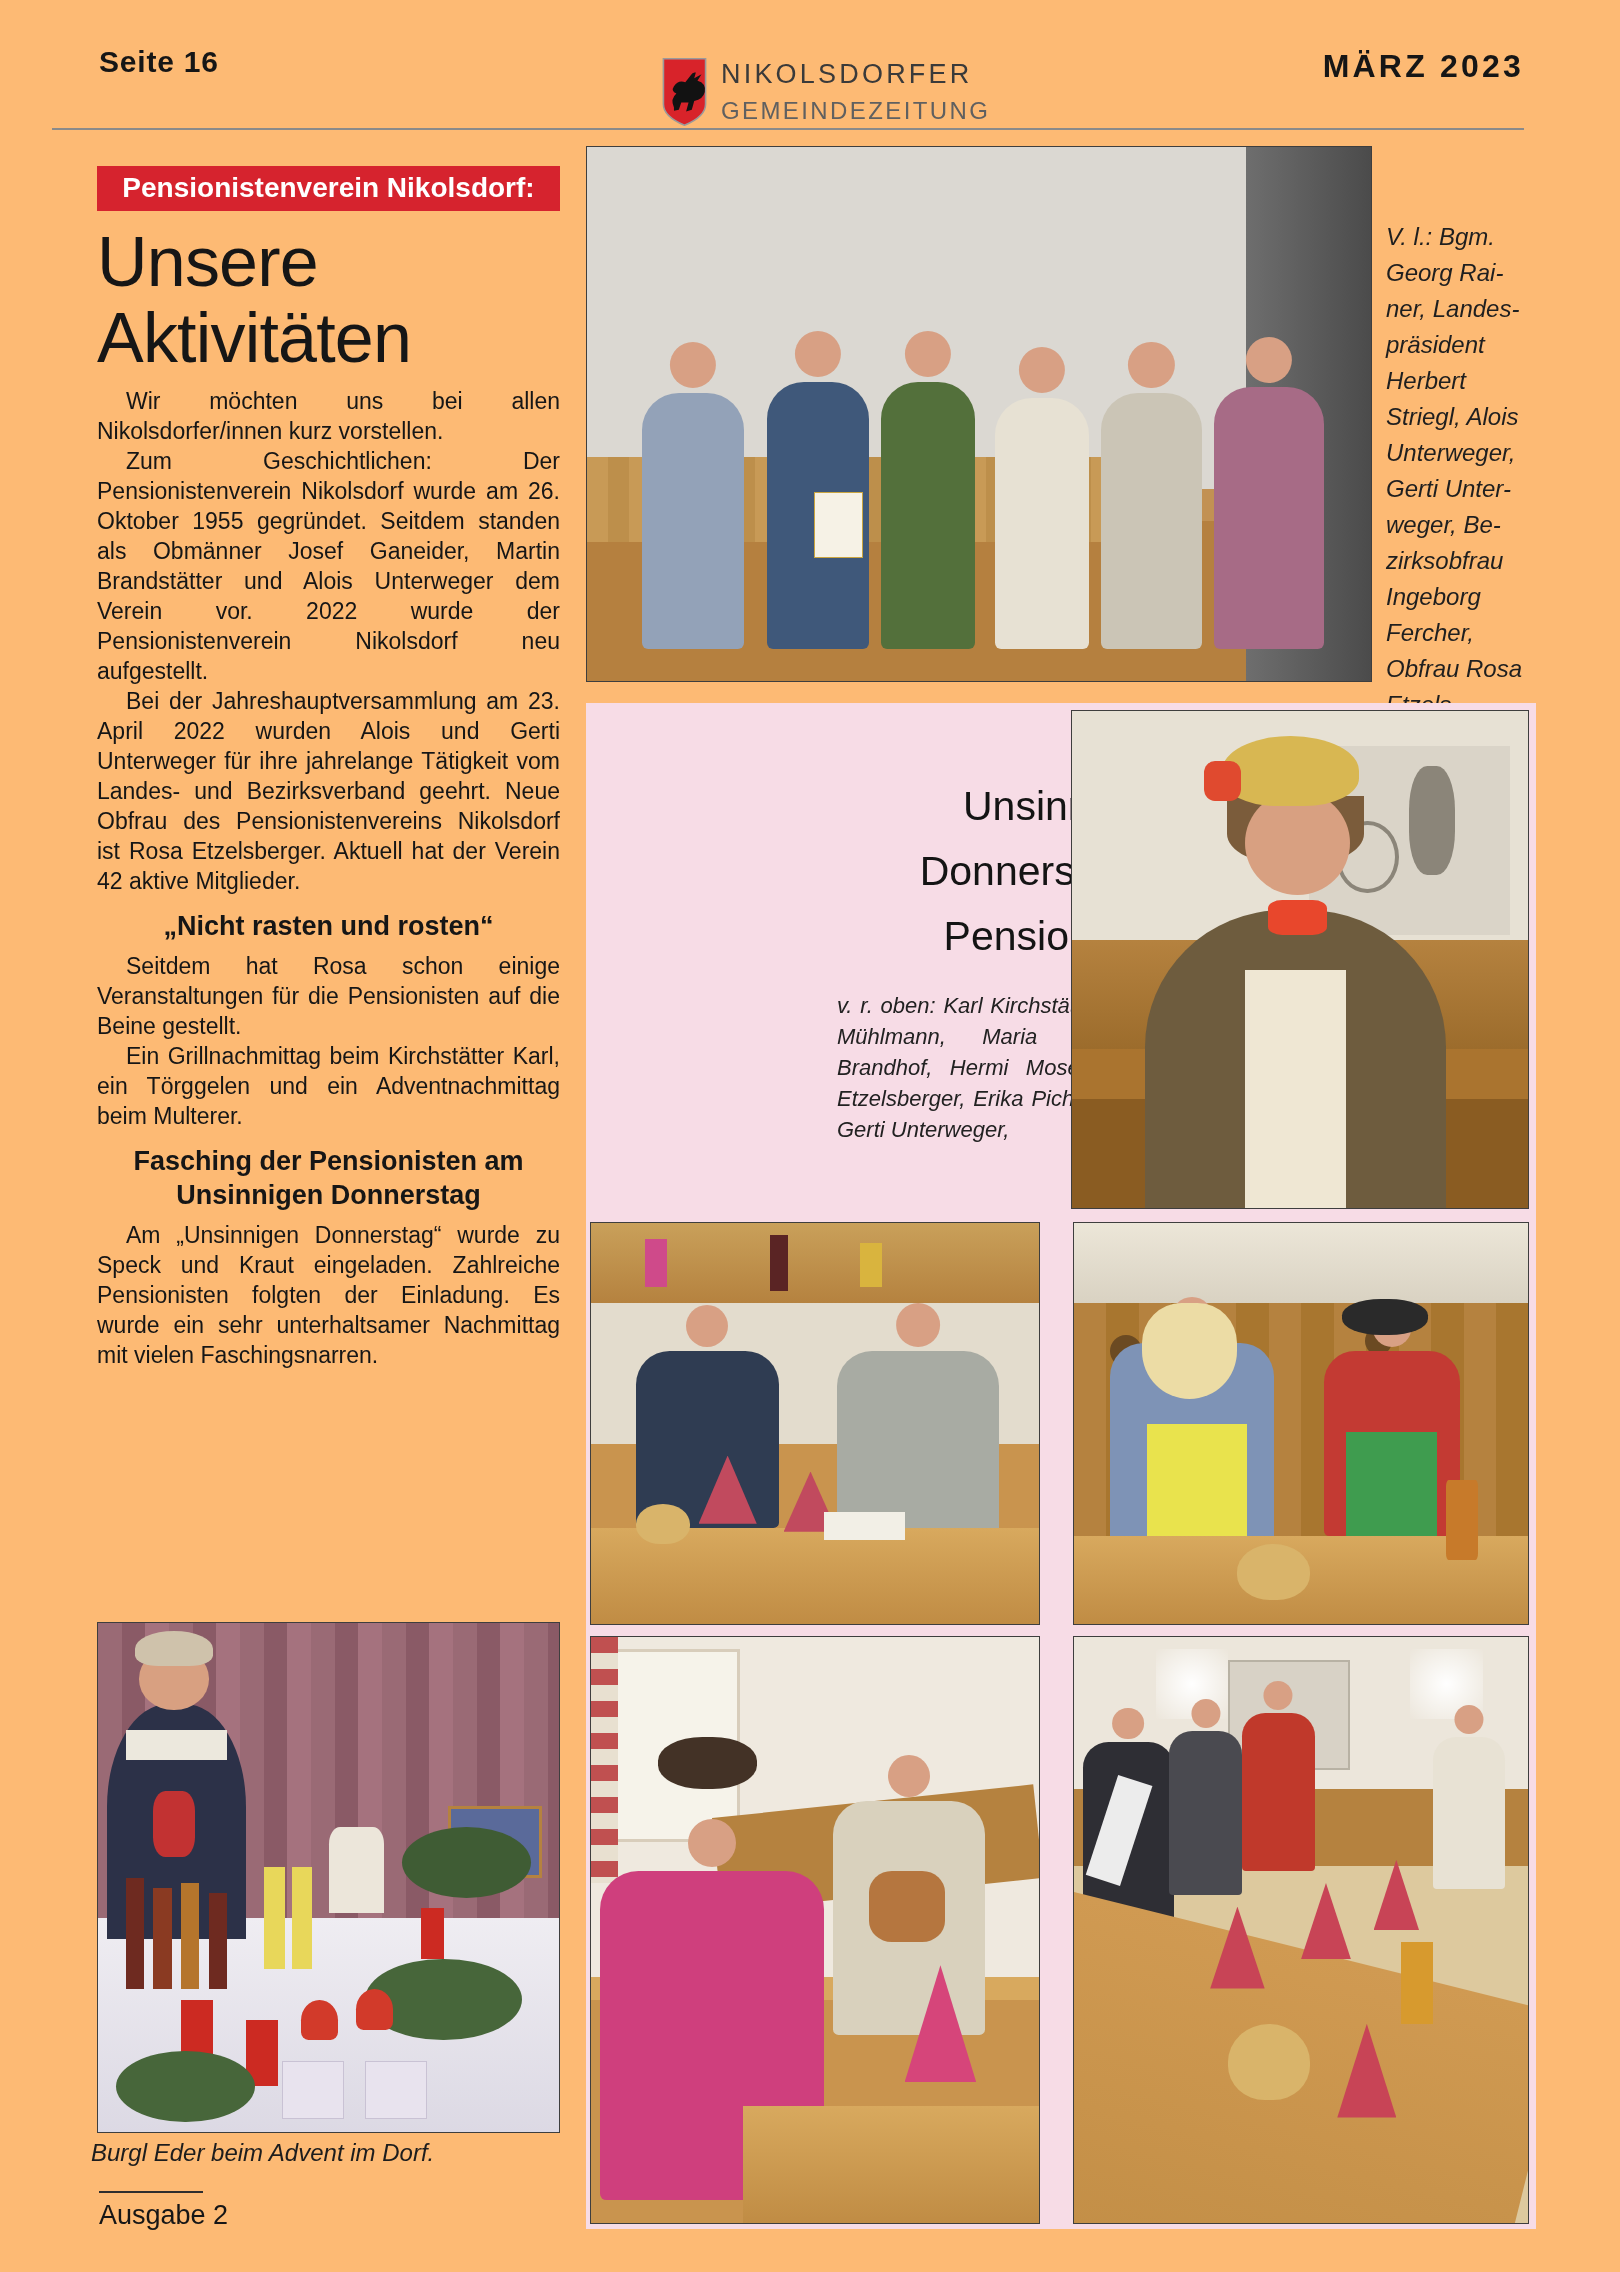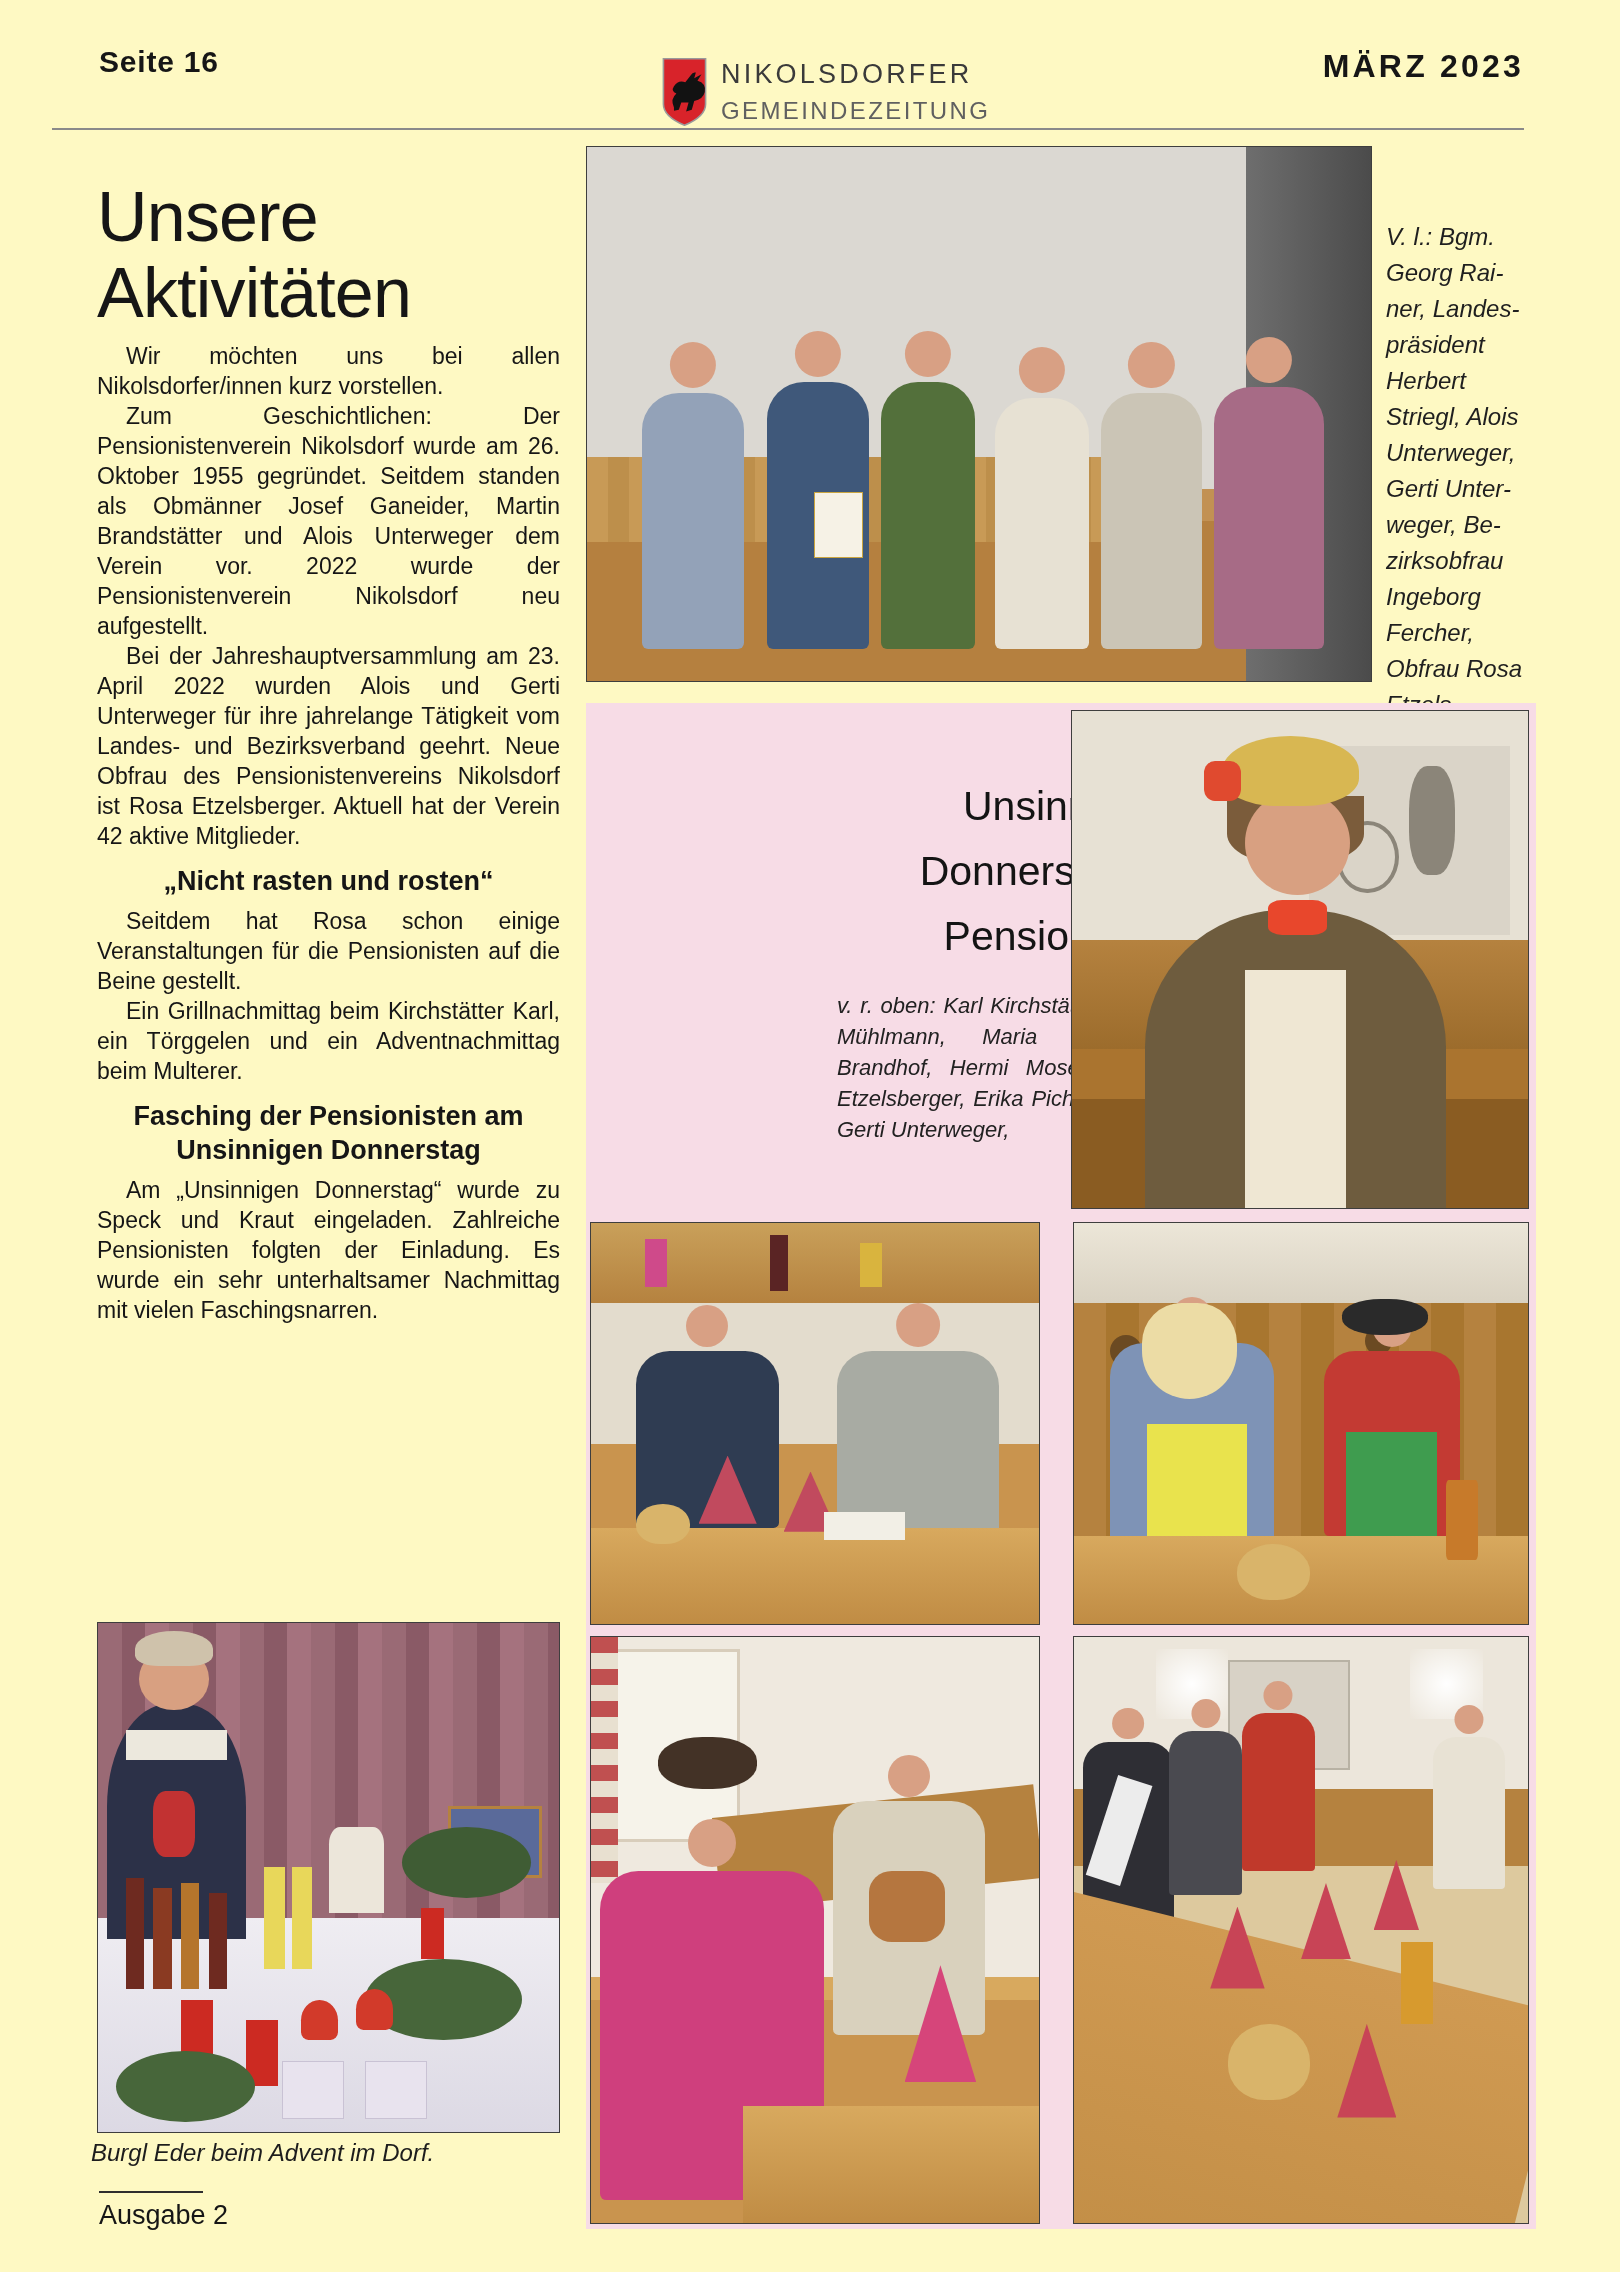--- a/index.html
+++ b/index.html
@@ -1,16 +1,16 @@
 <!DOCTYPE html>
 <html lang="de" style="font-size:13px"><head>
 <meta charset="utf-8">
 <style>
   html,body{margin:0;padding:0;background:#ffffff;}
-  .page{position:relative;width:1620px;height:2273px;background:#fef9c3;
+  .page{position:relative;width:1620px;height:2273px;background:#fdba74;
         font-family:"Liberation Sans",sans-serif;color:#161616;overflow:hidden;}
 
   
   .page-label{position:absolute;left:99px;top:45px;font-size:30px;font-weight:600;letter-spacing:0.8px;}
   .issue-date{position:absolute;right:96px;top:48px;font-size:32px;font-weight:600;letter-spacing:3.2px;}
   .logo{position:absolute;left:661px;top:57px;display:flex;align-items:center;gap:13px;}
   .logo-lines{display:flex;flex-direction:column;line-height:1.12;}
   .logo-l1{font-size:27px;letter-spacing:3.2px;color:#3a3a3a;}
   .logo-l2{font-size:24px;letter-spacing:2.4px;color:#606060;margin-top:8px;}
   .header-rule{position:absolute;left:52px;right:96px;top:128px;height:2.4px;background:#8a8a8a;}
@@ -77,20 +77,21 @@
     <div class="logo-lines">
       <span class="logo-l1">NIKOLSDORFER</span>
       <span class="logo-l2">GEMEINDEZEITUNG</span>
     </div>
   </div>
 
   <div class="issue-date">MÄRZ 2023</div>
   <div class="header-rule" style="background: rgb(138, 138, 138);"></div>
 
   <div class="col-left">
+    <span class="kicker" style="background: rgb(214, 35, 46);">Pensionistenverein Nikolsdorf:</span>
     <h1 class="headline">Unsere Aktivitäten</h1>
     <div class="body">
       <p>Wir möchten uns bei allen Nikolsdorfer/innen kurz vorstellen.</p>
       <p>Zum Geschichtlichen: Der Pensionistenverein Nikolsdorf wurde am 26. Oktober 1955 gegründet. Seitdem standen als Obmänner Josef Ganeider, Martin Brandstätter und Alois Unterweger dem Verein vor. 2022 wurde der Pensionistenverein Nikolsdorf neu aufgestellt.</p>
       <p>Bei der Jahreshauptversammlung am 23. April 2022 wurden Alois und Gerti Unterweger für ihre jahrelange Tätigkeit vom Landes- und Bezirksverband geehrt. Neue Obfrau des Pensionistenvereins Nikolsdorf ist Rosa Etzelsberger. Aktuell hat der Verein 42 aktive Mitglieder.</p>
       <div class="sub">„Nicht rasten und rosten“</div>
       <p>Seitdem hat Rosa schon einige Veranstaltungen für die Pensionisten auf die Beine gestellt.</p>
       <p>Ein Grillnachmittag beim Kirchstätter Karl, ein Törggelen und ein Adventnachmittag beim Multerer.</p>
       <div class="sub">Fasching der Pensionisten am Unsinnigen Donnerstag</div>
       <p>Am „Unsinnigen Donnerstag“ wurde zu Speck und Kraut eingeladen. Zahlreiche Pensionisten folgten der Einladung. Es wurde ein sehr unterhaltsamer Nachmittag mit vielen Faschingsnarren.</p>

